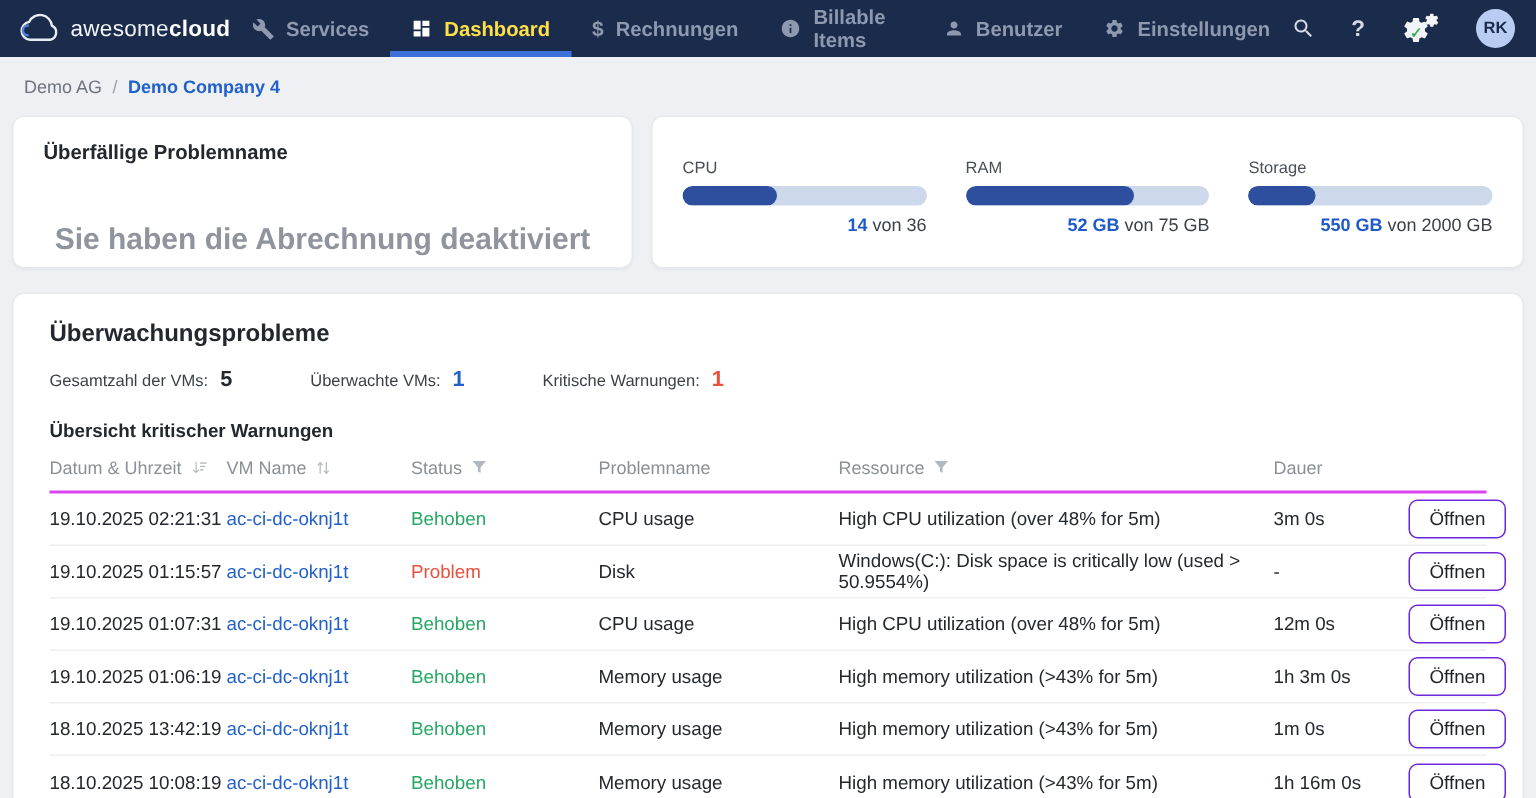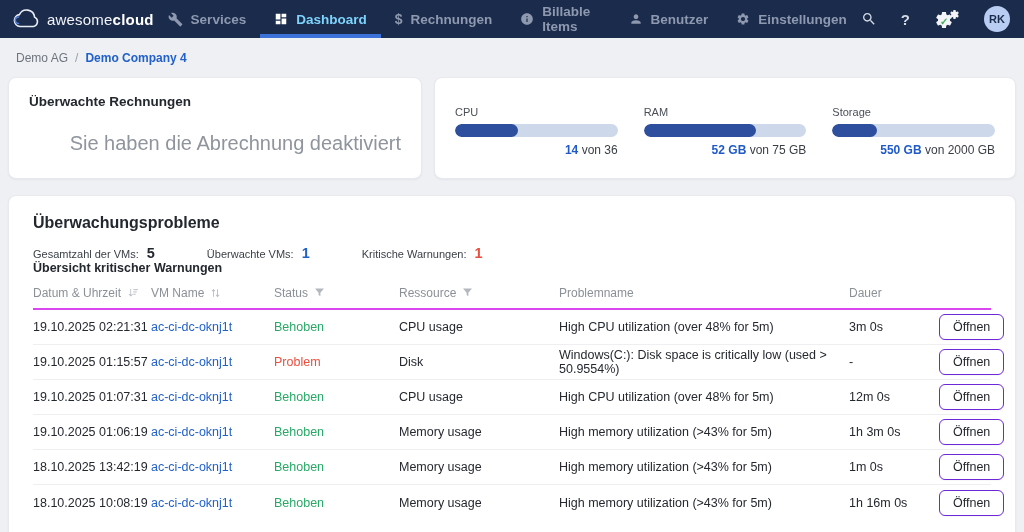--- a/index.html
+++ b/index.html
@@ -9,21 +9,21 @@
   
   .navbar { height:38px; background:#1b2b4b; display:flex; align-items:stretch; padding:0 14px 0 12px; }
   .logo { display:flex; align-items:center; gap:7px; }
   .logo-text { color:#fff; font-size:15px; letter-spacing:.2px; }
   .logo-text .w1 { font-weight:400; color:#f2f4f8; }
   .logo-text .w2 { font-weight:700; }
   .nav-items { display:flex; align-items:stretch; }
   .nav-item { position:relative; display:flex; align-items:center; gap:8px; padding:0 14px; color:#8e99b0; font-size:13.5px; font-weight:600; cursor:pointer; }
   .nav-item svg { fill:#8e99b0; }
   .nav-item .dollar { font-size:14px; font-weight:700; }
-  .nav-item.active { color:#7dd3fc; }
+  .nav-item.active { color:#fde047; }
   .nav-item.active svg { fill:#ffffff; }
   .nav-item.active::after { content:""; position:absolute; left:0; right:0; bottom:0; height:4px; background:#3c71d9; }
   .nav-right { margin-left:auto; display:flex; align-items:center; gap:24px; }
   .icon-btn { display:flex; align-items:center; justify-content:center; cursor:pointer; }
   .help-q { color:#d4dae6; font-size:15px; font-weight:700; }
   .gear-status { position:relative; width:26px; height:26px; }
   .gear-status .big { position:absolute; left:0; top:4px; }
   .gear-status .small { position:absolute; right:0; top:0; }
   .gear-status .check { position:absolute; left:6px; top:10px; color:#3fae5c; font-size:10px; font-weight:700; }
   .avatar { width:26px; height:26px; border-radius:50%; background:#b9cdf3; color:#1b2b4b; font-size:11px; font-weight:700; display:flex; align-items:center; justify-content:center; cursor:pointer; }
@@ -31,42 +31,42 @@
   
   .breadcrumb { padding:13px 16px 10px; font-size:12px; color:#6e747e; display:flex; gap:7px; align-items:center; }
   .breadcrumb .crumb-current { color:#2261c9; font-weight:600; cursor:pointer; }
   .breadcrumb .sep { color:#9aa0a9; }
 
   
   .cards-row { display:flex; gap:12px; padding:2px 8px 0; align-items:stretch; }
   .card { background:#fff; border-radius:8px; border:1px solid #e7e9ee; box-shadow:0 1px 2px rgba(20,30,60,.05); }
   .card-overdue { flex:0 0 414px; padding:16px 20px; height:102px; }
   .card-title-sm { font-size:13.5px; font-weight:700; color:#23272e; }
-  .overdue-msg { margin-top:23px; text-align:right; font-size:20px; color:#8f949d; }
+  .overdue-msg { margin-top:40px; text-align:center; font-size:20px; color:#8f949d;font-weight:bold; }
   .card-resources { flex:1; padding:15px 20px; height:102px; }
   .card-title-md { font-size:15px; font-weight:700; color:#23272e; }
   .meters { display:flex; gap:26px; margin-top:13px; }
   .meter { flex:1; }
   .meter-label { font-size:11px; color:#4a4f57; margin-bottom:6px; }
   .meter-track { height:13px; border-radius:7px; background:#cdd9eb; overflow:hidden; }
   .meter-fill { height:100%; border-radius:7px; background:#2d4f9e; }
   .meter-caption { margin-top:6px; font-size:12px; color:#3a3f46;text-align:right; }
   .meter-caption .val { color:#1f5ac8; font-weight:700; }
 
   
   .card-monitoring { margin:16px 8px 0; padding:18px 24px 0; min-height:360px; }
   .mon-title { font-size:16px; font-weight:700; color:#23272e; }
   .stats { display:flex; gap:52px; margin-top:13px; align-items:baseline; }
   .stat { display:flex; gap:8px; align-items:baseline; }
   .stat-label { font-size:11px; color:#3c4148; }
   .stat-value { font-size:14.5px; font-weight:600; }
   .stat-value.dark { color:#23272e; }
   .stat-value.blue { color:#2261c9; }
   .stat-value.red { color:#e8503f; }
-  .table-title { font-size:12.5px; font-weight:700; color:#23272e; }
+  .table-title { margin-top:19px; font-size:12.5px; font-weight:700; color:#23272e; }
 
   .grid-row { display:grid; grid-template-columns:118px 123px 125px 160px 290px 90px 1fr; align-items:center; column-gap:0; }
   .thead { height:33px; margin-top:2px; border-bottom:2px solid #d946ef; color:#8b9097; font-size:12px; }
   .th { display:flex; align-items:center; gap:6px; }
   .th svg { fill:#b3b7be; }
   .trow { height:35px; border-bottom:1px solid #efeff1; font-size:12.5px; color:#25292f; }
   .trow:last-child { border-bottom:none; }
   .cell-vm { color:#2261c9; cursor:pointer; }
   .cell-status.ok { color:#28a866; }
   .cell-status.problem { color:#e8503f; }
@@ -159,21 +159,21 @@
 </div>
 
 <div class="breadcrumb">
   <span>Demo AG</span>
   <span class="sep">/</span>
   <span class="crumb-current">Demo Company 4</span>
 </div>
 
 <div class="cards-row">
   <div class="card card-overdue">
-    <div class="card-title-sm">Überwachte Rechnungen</div>
+    <div class="card-title-sm">Überfällige Problemname</div>
     <div class="overdue-msg">Sie haben die Abrechnung deaktiviert</div>
   </div>
 
   <div class="card card-resources">
     <div class="meters">
       <div class="meter">
         <div class="meter-label">CPU</div>
         <div class="meter-track">
             <div class="meter-fill" style="width: 39%;"></div>
           </div>
@@ -240,30 +240,30 @@
     </div>
     <div class="th">
       <span>Status</span>
       <span style="display:flex;">
         <svg width="11" height="11" viewBox="0 0 16 16">
             <path d="M1.5 2h13L9.3 8.2v5.3L6.7 11.8V8.2z"></path>
           </svg>
       </span>
     </div>
     <div class="th">
+        <span>Problemname</span>
+      </div>
+    <div class="th">
       <span>Ressource</span>
       <span style="display:flex;">
         <svg width="11" height="11" viewBox="0 0 16 16">
             <path d="M1.5 2h13L9.3 8.2v5.3L6.7 11.8V8.2z"></path>
           </svg>
       </span>
     </div>
-    <div class="th">
-        <span>Problemname</span>
-      </div>
     <div class="th">
         <span>Dauer</span>
       </div>
     <div class="th"></div>
   </div>
 
   <div>
 
       <div class="grid-row trow">
         <div class="cell-datetime">19.10.2025 02:21:31</div>

